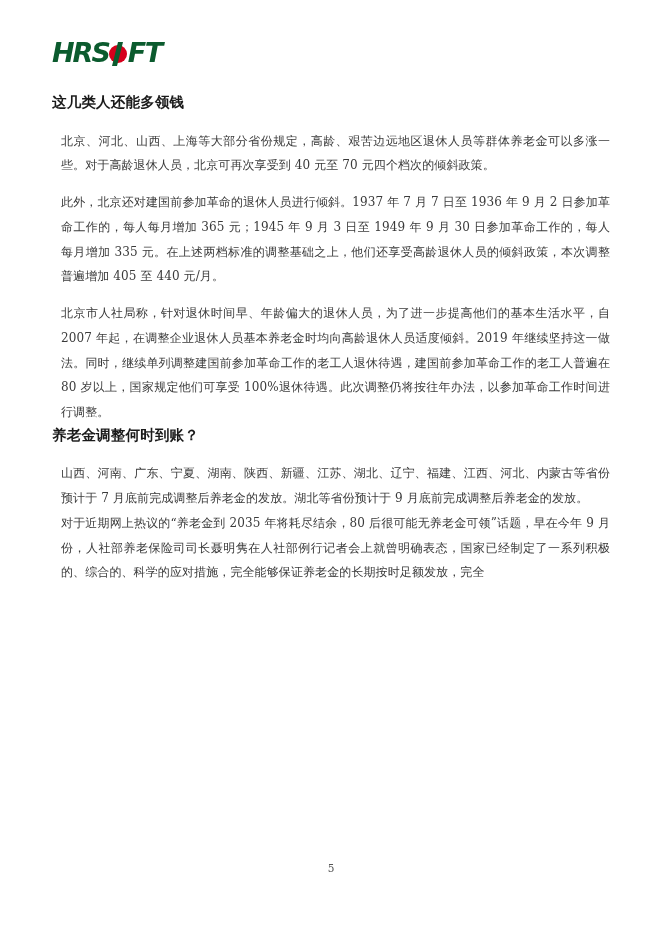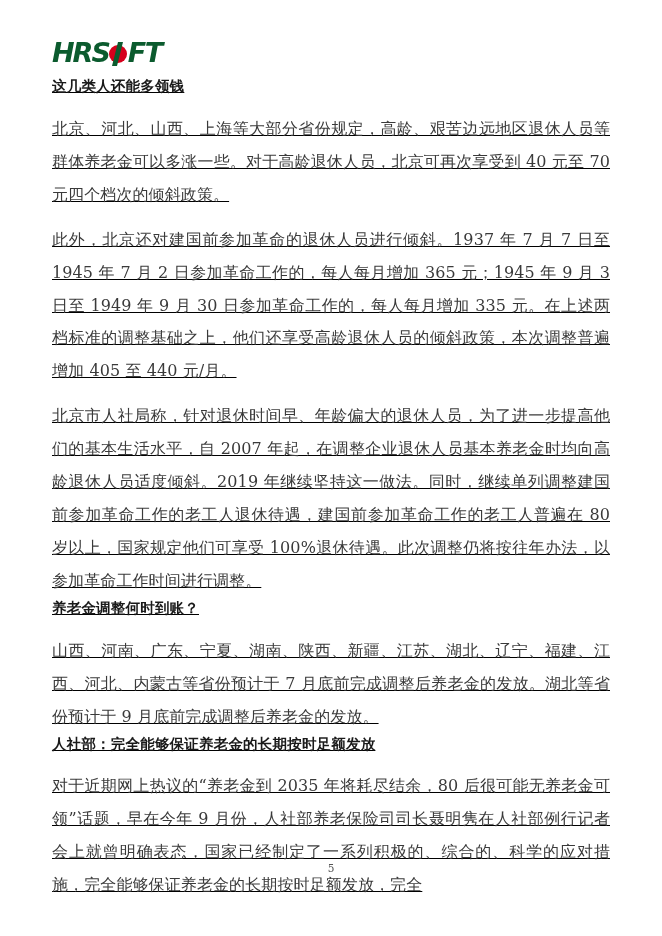--- a/index.html
+++ b/index.html
@@ -68,40 +68,39 @@
     height: 24px;
     background: #0b5b2e;
     transform: skewX(-14deg);
   }
   .logo .seg-b { letter-spacing: -1.5px; }
 
   
   .content {
     position: absolute;
     left: 52px;
-    top: 76px;
+    top: 92px;
     width: 558px;
-    text-decoration: underline;
   }
   h2.heading {
     font-family: "DejaVu Sans", "Liberation Sans", sans-serif;
     font-size: 14.5px;
     font-weight: bold;
     color: #1a1a1a;
     margin: 0 0 15px 0;
     line-height: 1.5;
     letter-spacing: 0.2px;
   }
   h2.heading.spaced-top { }
   p.para {
     font-family: "DejaVu Serif", "Liberation Serif", serif;
-    font-size: 16px;
+    font-size: 12px;
     color: #3a3a3a;
     line-height: 2.06;
-    margin: 0 0 12px 0;
+    margin: 0 0 12px 9px;
     text-align: justify;
     text-justify: inter-ideograph;
     letter-spacing: 0.1px;
   }
   p.para.last { margin-bottom: 0; }
 
   
   .footer {
     position: absolute;
     left: 0;
@@ -121,27 +120,26 @@
 <div class="page">
 
   <div class="logo-block">
     <span class="logo"><span class="seg-a">HRS</span><span class="o-wrap"><span class="o-disc"></span><span class="o-slash"></span></span><span class="seg-b">FT</span></span>
   </div>
 
   <div class="content">
 
     <h2 class="heading">这几类人还能多领钱</h2>
     <p class="para">北京、河北、山西、上海等大部分省份规定，高龄、艰苦边远地区退休人员等群体养老金可以多涨一些。对于高龄退休人员，北京可再次享受到 40 元至 70 元四个档次的倾斜政策。</p>
-    <p class="para">此外，北京还对建国前参加革命的退休人员进行倾斜。1937 年 7 月 7 日至 1945 年 7 月 2 日参加革命工作的，每人每月增加 365 元；1945 年 9 月 3 日至 1949 年 9 月 30 日参加革命工作的，每人每月增加 335 元。在上述两档标准的调整基础之上，他们还享受高龄退休人员的倾斜政策，本次调整普遍增加 405 至 440 元/月。</p>
+    <p class="para">此外，北京还对建国前参加革命的退休人员进行倾斜。1937 年 7 月 7 日至 1936 年 9 月 2 日参加革命工作的，每人每月增加 365 元；1945 年 9 月 3 日至 1949 年 9 月 30 日参加革命工作的，每人每月增加 335 元。在上述两档标准的调整基础之上，他们还享受高龄退休人员的倾斜政策，本次调整普遍增加 405 至 440 元/月。</p>
     <p class="para last">北京市人社局称，针对退休时间早、年龄偏大的退休人员，为了进一步提高他们的基本生活水平，自 2007 年起，在调整企业退休人员基本养老金时均向高龄退休人员适度倾斜。2019 年继续坚持这一做法。同时，继续单列调整建国前参加革命工作的老工人退休待遇，建国前参加革命工作的老工人普遍在 80 岁以上，国家规定他们可享受 100%退休待遇。此次调整仍将按往年办法，以参加革命工作时间进行调整。</p>
 
     <h2 class="heading spaced-top">养老金调整何时到账？</h2>
     <p class="para last">山西、河南、广东、宁夏、湖南、陕西、新疆、江苏、湖北、辽宁、福建、江西、河北、内蒙古等省份预计于 7 月底前完成调整后养老金的发放。湖北等省份预计于 9 月底前完成调整后养老金的发放。</p>
 
-    <h2 class="heading spaced-top">人社部：完全能够保证养老金的长期按时足额发放</h2>
     <p class="para last">对于近期网上热议的“养老金到 2035 年将耗尽结余，80 后很可能无养老金可领”话题，早在今年 9 月份，人社部养老保险司司长聂明隽在人社部例行记者会上就曾明确表态，国家已经制定了一系列积极的、综合的、科学的应对措施，完全能够保证养老金的长期按时足额发放，完全</p>
 
   </div>
 
   <div class="footer">
     <span class="page-number">5</span>
   </div>
 
 </div>
 

